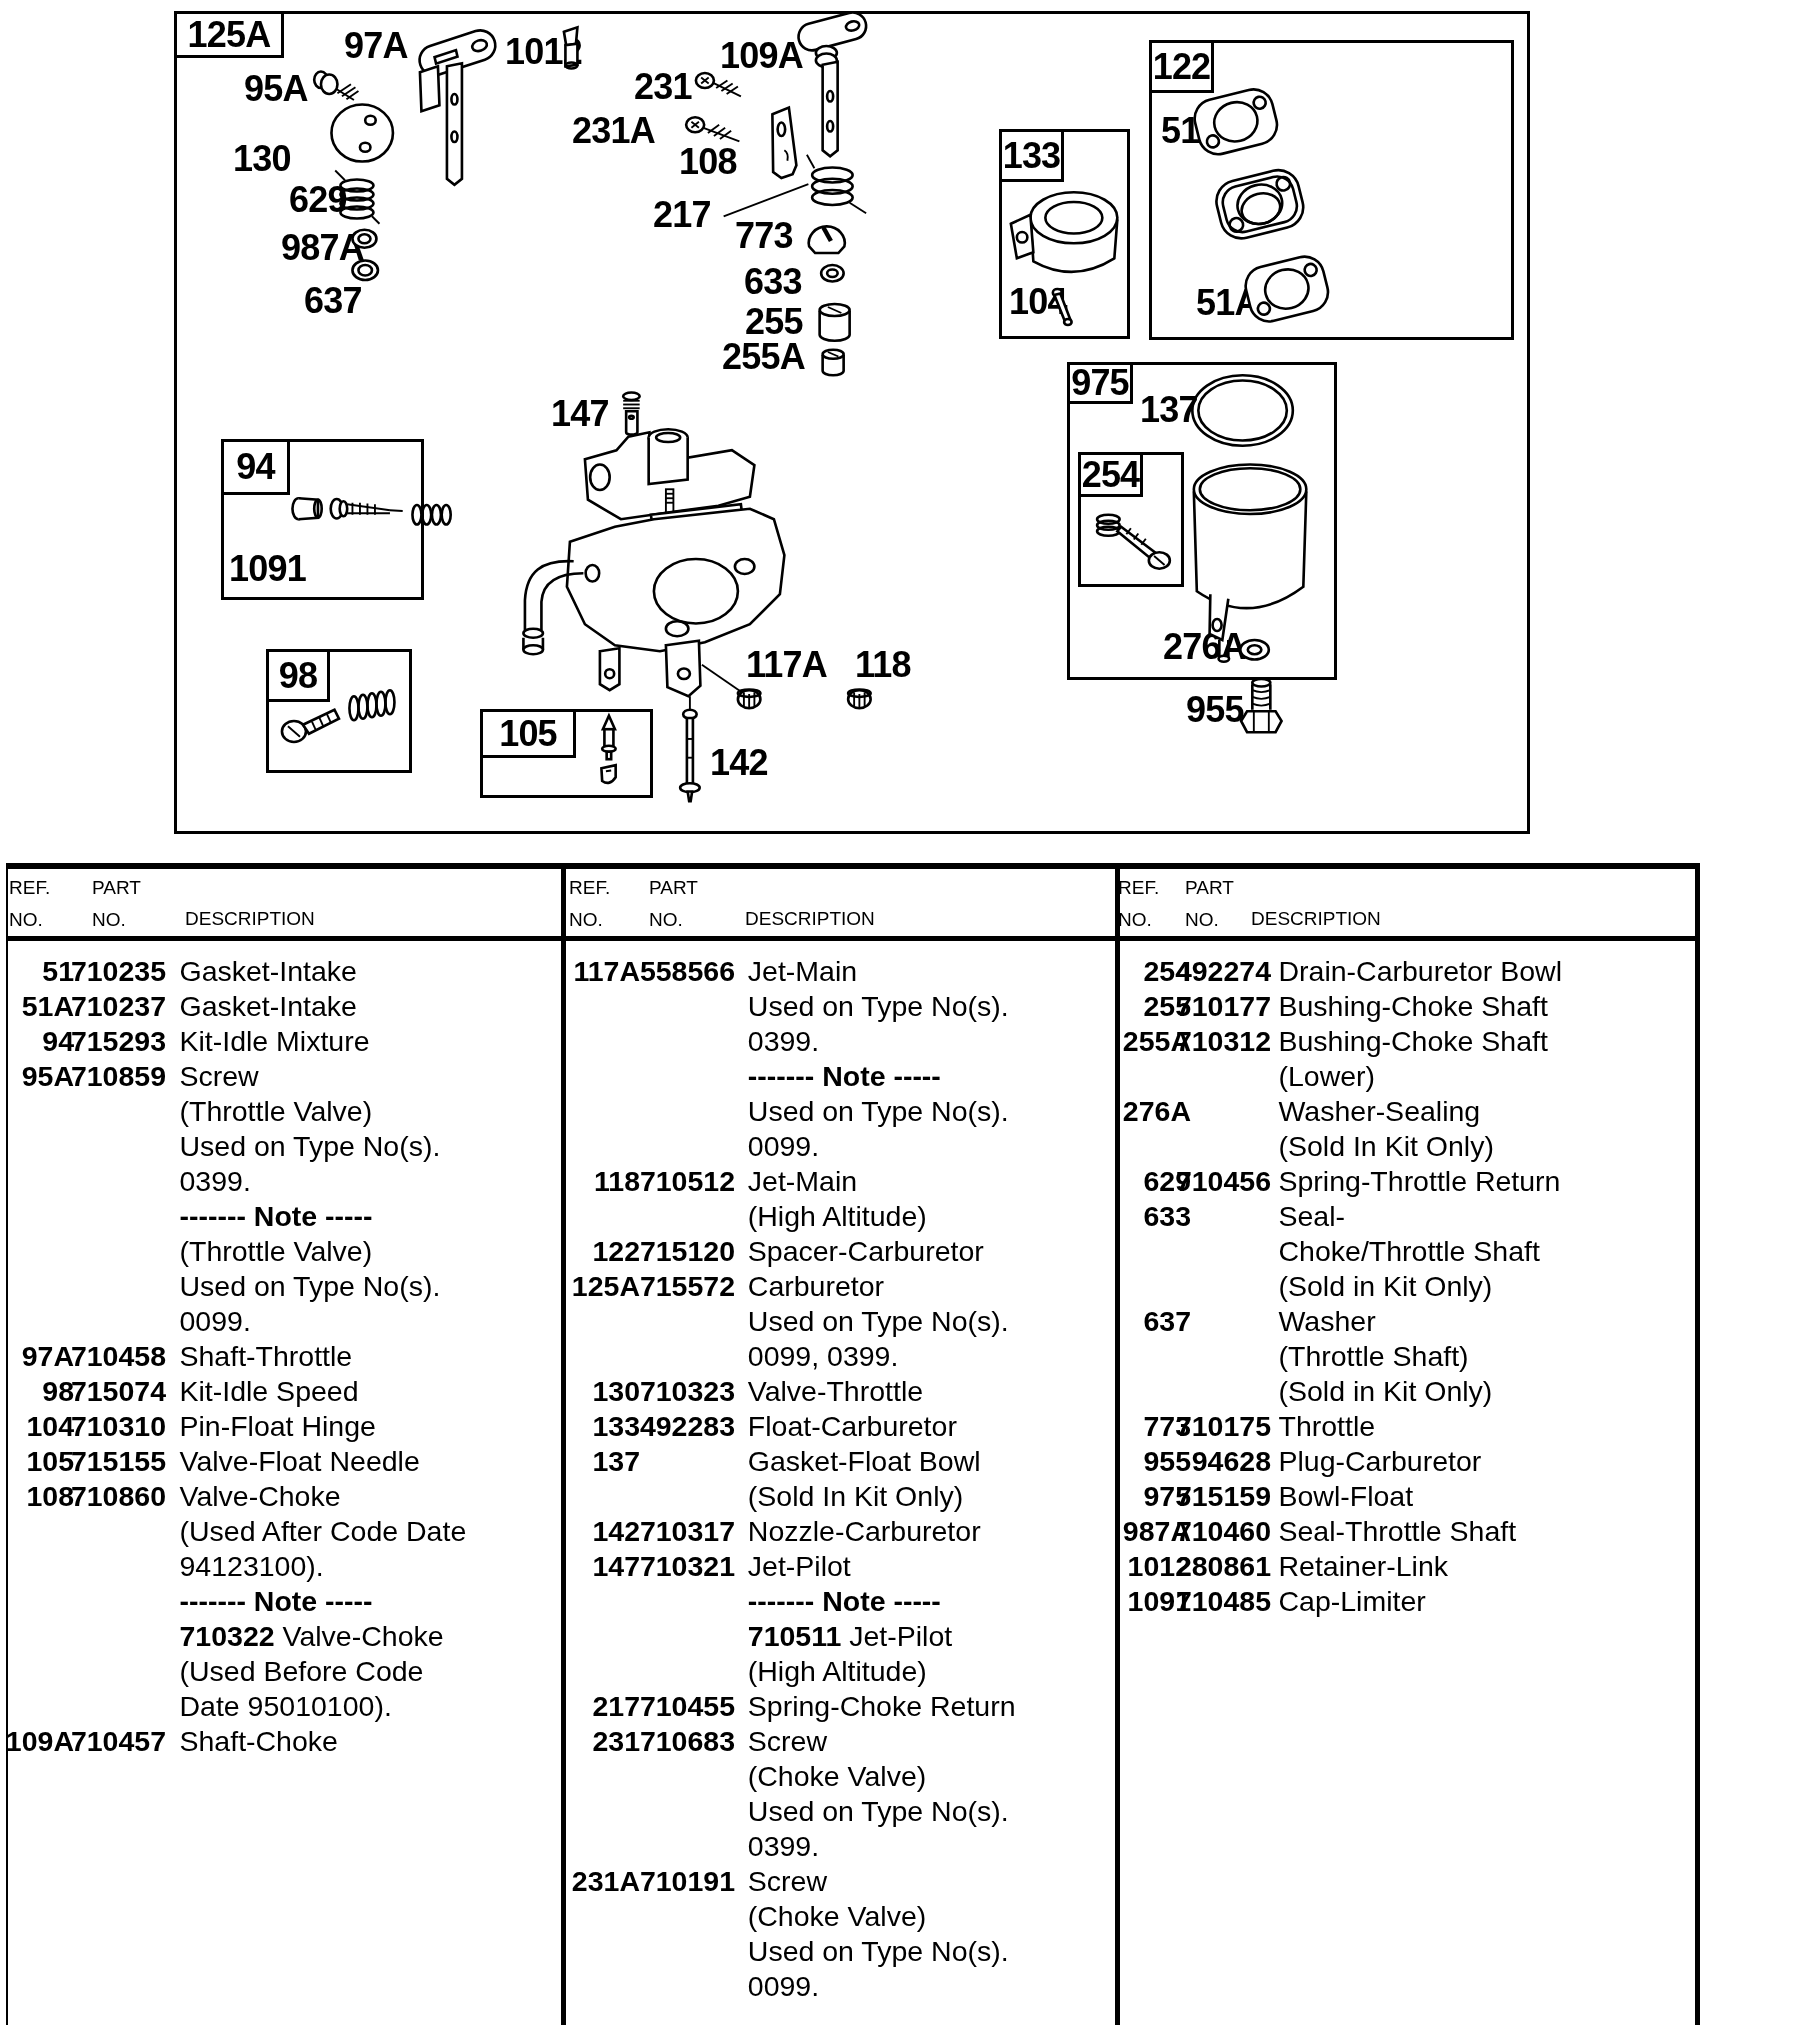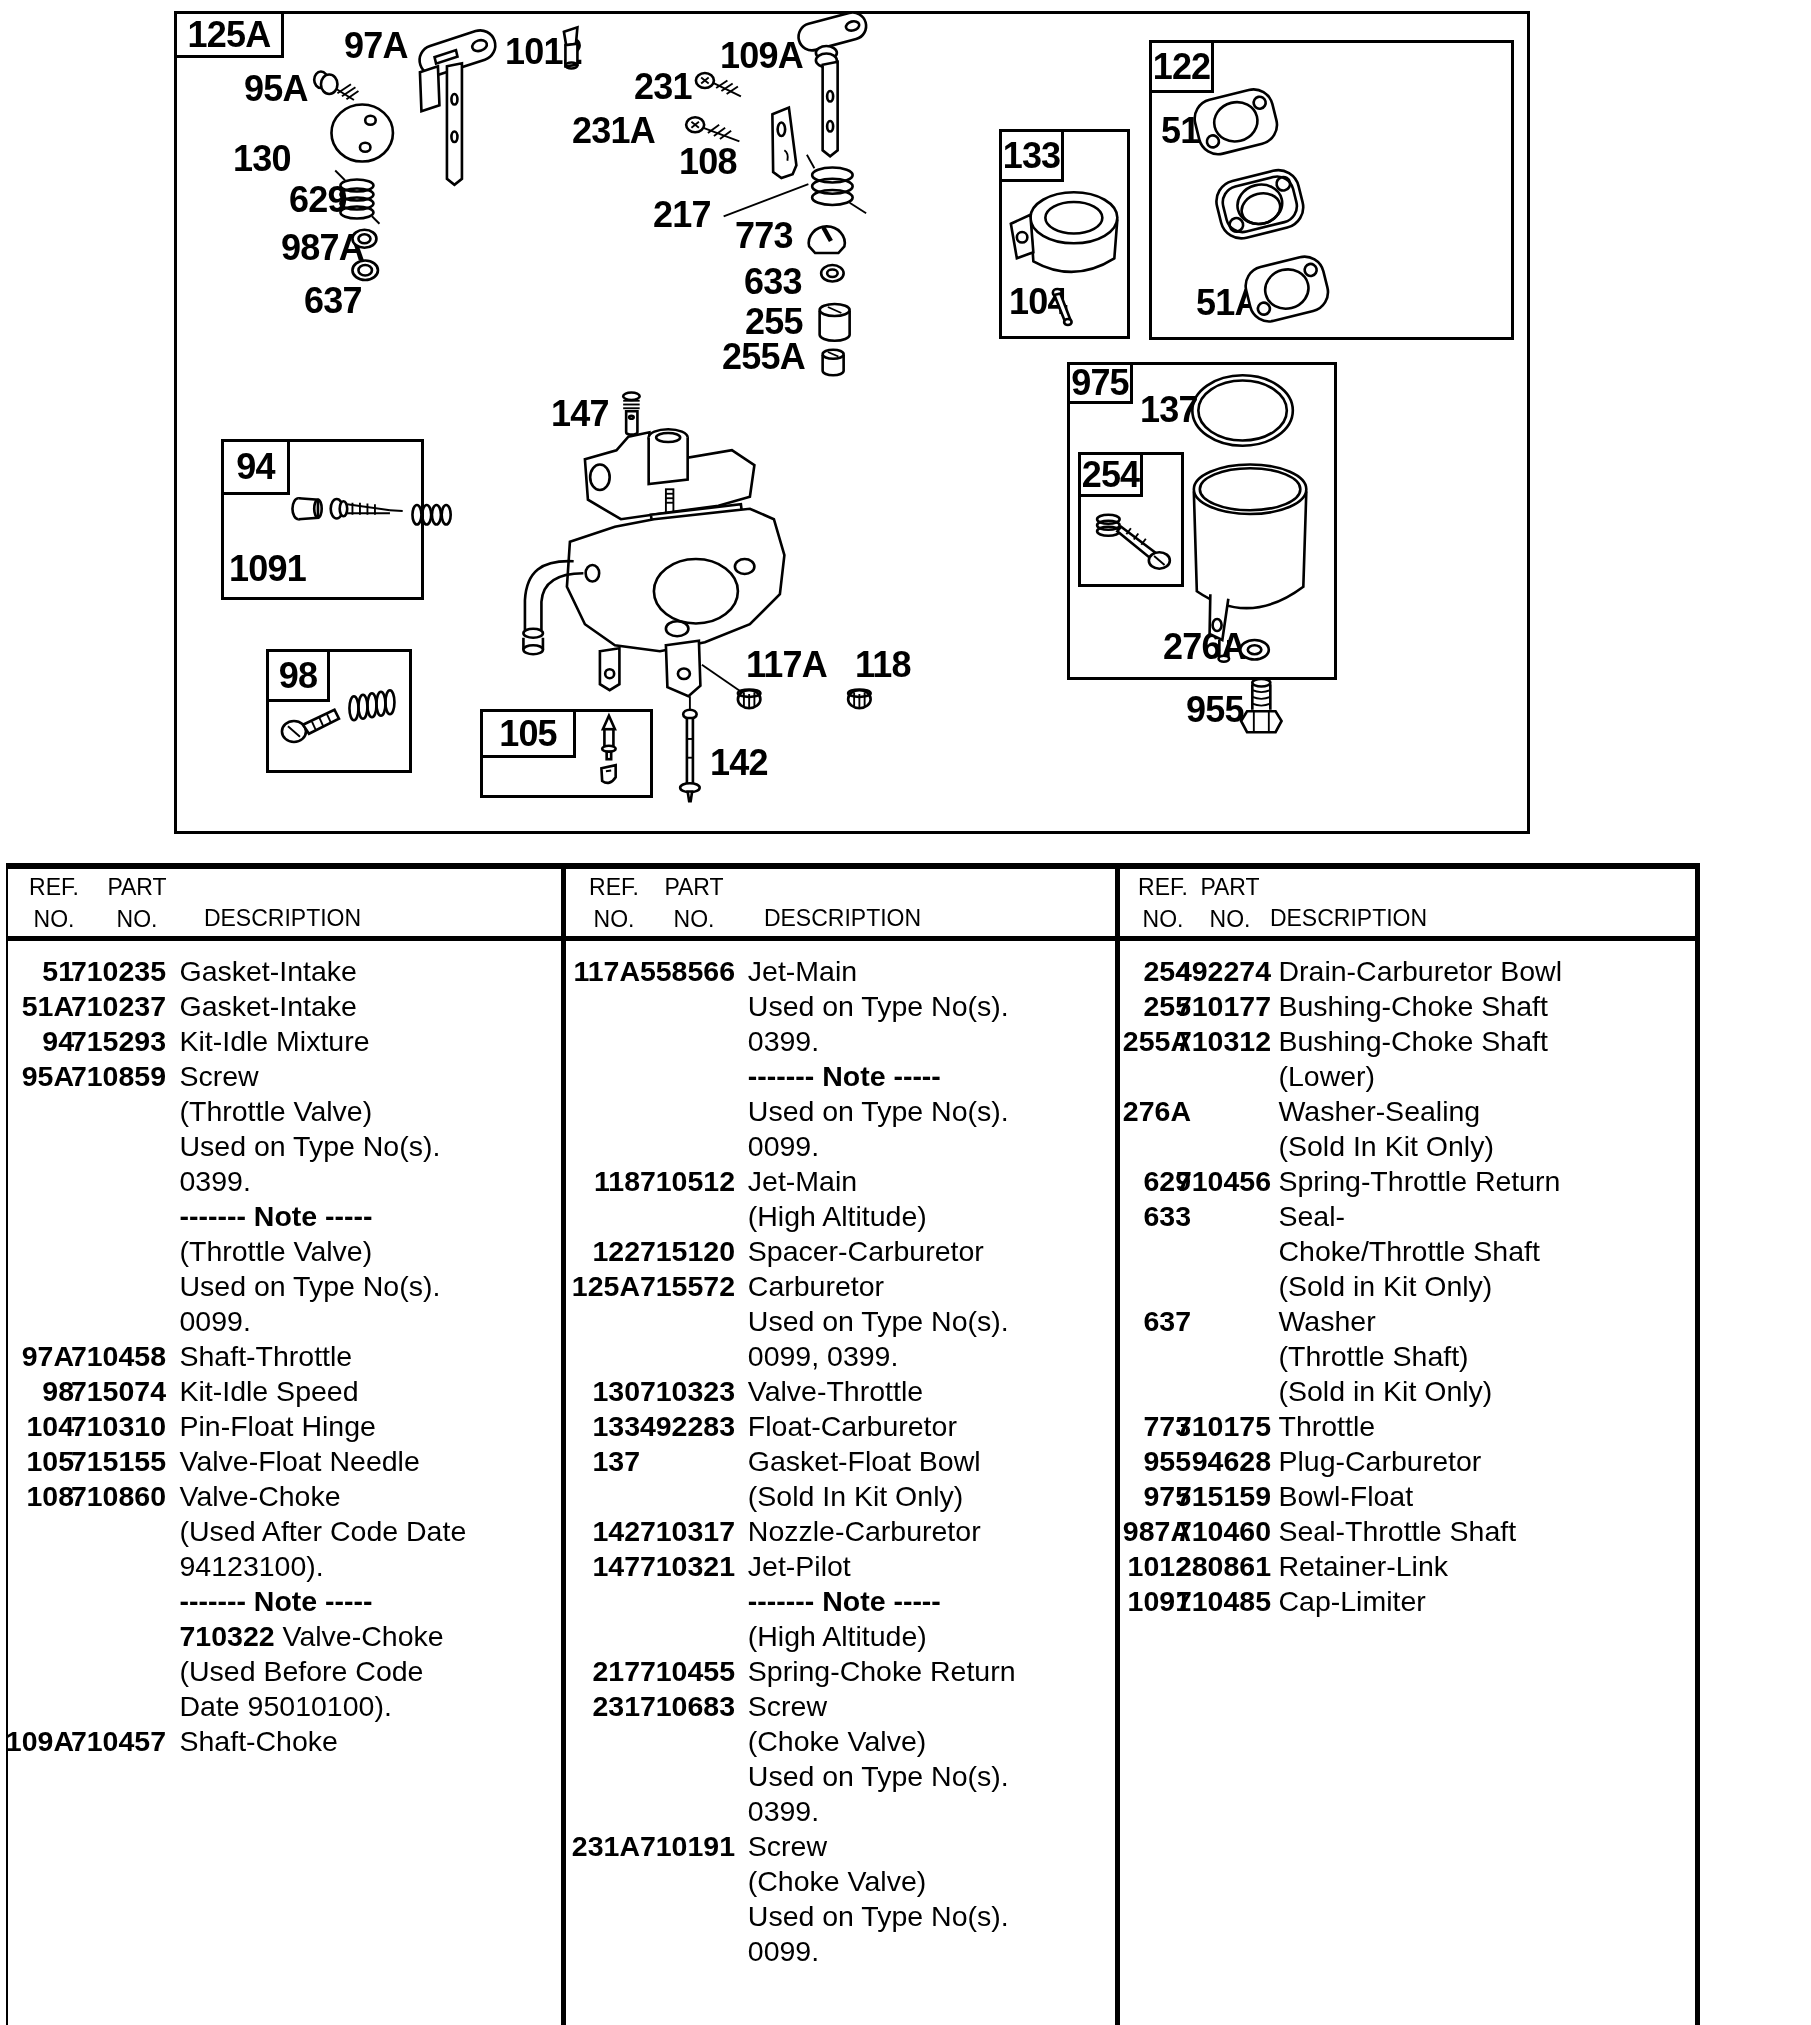--- a/index.html
+++ b/index.html
@@ -12,21 +12,21 @@
          font-weight:bold;font-size:36px;letter-spacing:-0.8px}
   .dlabel{position:absolute;font-weight:bold;font-size:36px;line-height:36px;
           letter-spacing:-0.8px;white-space:nowrap}
   svg.art{position:absolute;left:0;top:0;pointer-events:none}
   .p{stroke:#000;stroke-width:3.5;fill:#fff}
   .pn{stroke:#000;stroke-width:3.5;fill:none}
   .t{stroke:#000;stroke-width:2.5;fill:none}
   .thick{stroke:#000;stroke-width:6;fill:none}
   
   .hline,.vline{position:absolute;background:#000}
-  .hdr{position:absolute;font-size:23px;line-height:31.5px;text-align:center;white-space:nowrap}
+  .hdr{position:absolute;font-size:19px;line-height:31.5px;text-align:left;white-space:nowrap}
   .rows{position:absolute;font-size:28.5px;line-height:35px}
   .row{display:flex;white-space:nowrap}
   .ref,.part{font-weight:bold;text-align:right;direction:rtl;flex:none}
   .desc{flex:none}
   .desc b{font-weight:bold}
   .c1 .ref{width:68px}  .c1 .part{width:92px} .c1 .desc{padding-left:13.5px}
   .c2 .ref{width:79px} .c2 .part{width:95px} .c2 .desc{padding-left:12.8px}
   .c3 .ref{width:76px} .c3 .part{width:80px} .c3 .desc{padding-left:7.5px}
 </style>
 </head>
@@ -630,20 +630,25 @@
           <span class="desc">Jet-Pilot</span>
         </div>
         <div class="row">
           <span class="ref"></span>
           <span class="part"></span>
           <span class="desc"><b>------- Note -----</b></span>
         </div>
         <div class="row">
           <span class="ref"></span>
           <span class="part"></span>
+          <span class="desc"><b>710511</b> Jet-Pilot</span>
+        </div>
+        <div class="row">
+          <span class="ref"></span>
+          <span class="part"></span>
           <span class="desc">(High Altitude)</span>
         </div>
         <div class="row">
           <span class="ref">217</span>
           <span class="part">710455</span>
           <span class="desc">Spring-Choke Return</span>
         </div>
         <div class="row">
           <span class="ref">231</span>
           <span class="part">710683</span>

